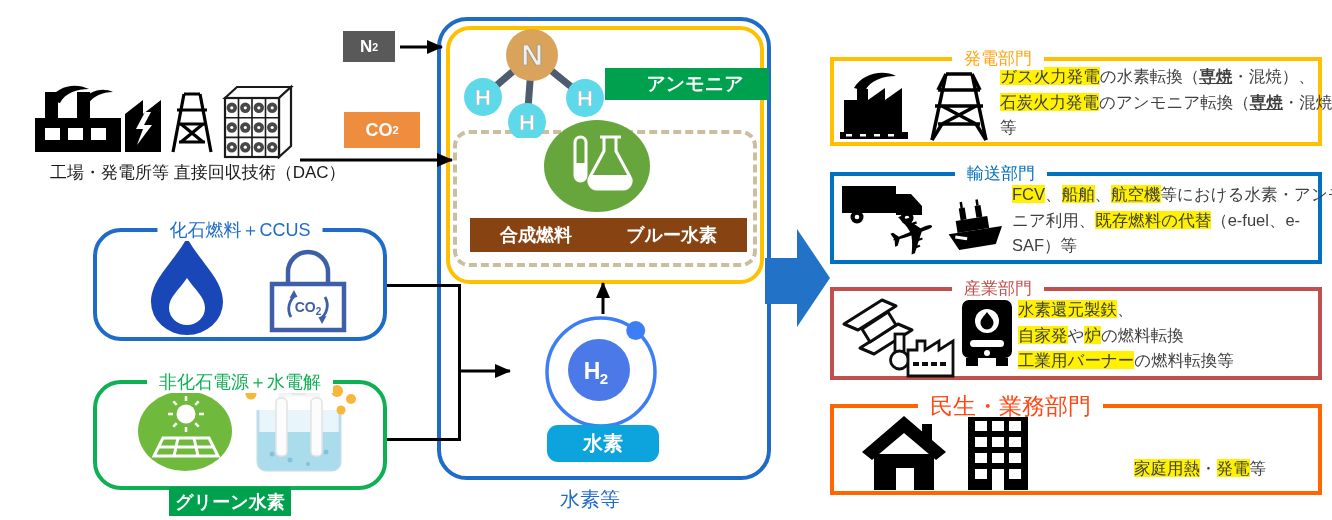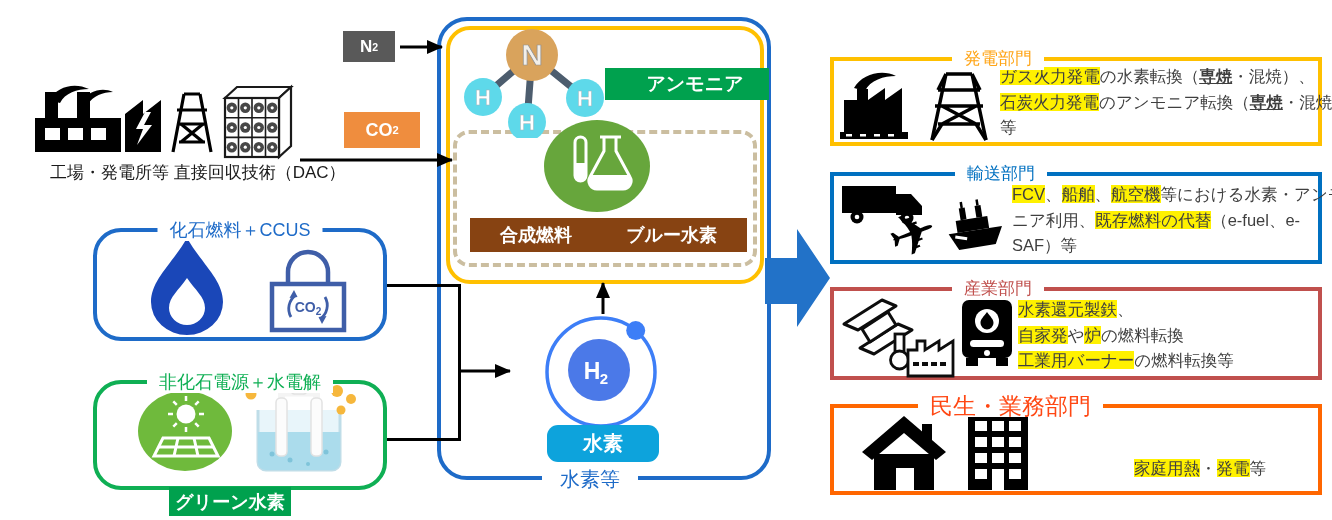--- a/index.html
+++ b/index.html
@@ -1,21 +1,21 @@
 <!DOCTYPE html>
 <html><head>
 <meta charset="utf-8">
 <style>
   html,body{margin:0;padding:0;background:#fff;}
   #canvas{position:relative;width:1332px;height:520px;background:#fff;overflow:hidden;
           font-family:"Liberation Sans","DejaVu Sans",sans-serif;color:#222;}
   .abs{position:absolute;}
   .tag{position:absolute;display:flex;align-items:center;justify-content:center;
        color:#fff;font-weight:700;}
-  .ontop{z-index:5;}
+  .ontop{z-index:5;margin-top:20px;}
   .box{position:absolute;border-style:solid;background:transparent;}
   .btitle{position:absolute;background:#fff;padding:0 12px;white-space:nowrap;z-index:3;
           font-size:18px;line-height:22px;height:22px;display:flex;align-items:center;}
   .sector{position:absolute;left:830px;width:484px;border:4px solid;background:#fff;z-index:1;}
   .stext{position:absolute;font-size:16.5px;line-height:25.5px;color:#3F3F3F;z-index:2;white-space:nowrap;}
   .stext .hl{background:#FFF100;}
   .stext .b{font-weight:700;}
   .stext .u{text-decoration:underline;}
   .t-power{color:#FFA415;}
   .t-transport{color:#0070C0;}

